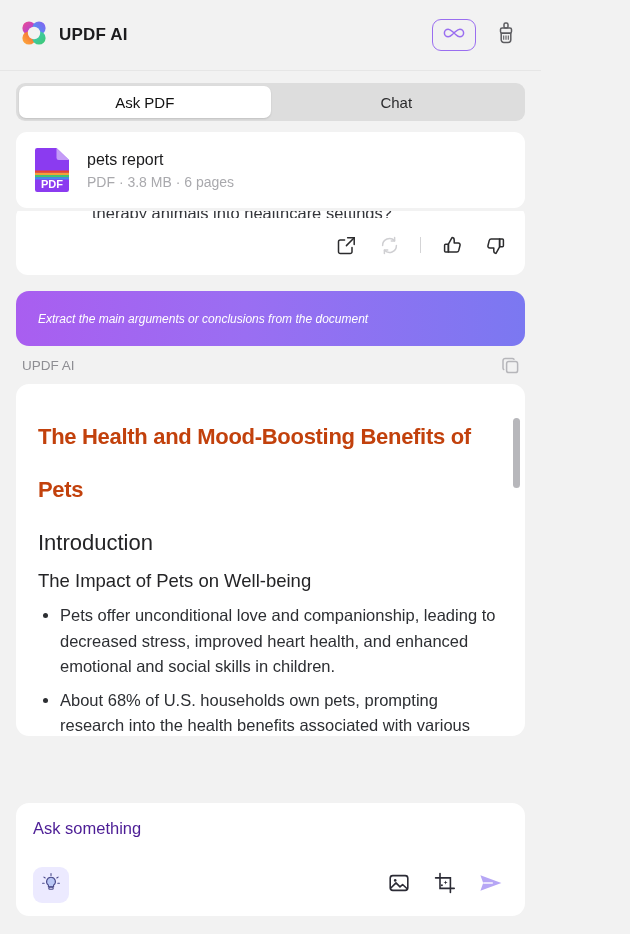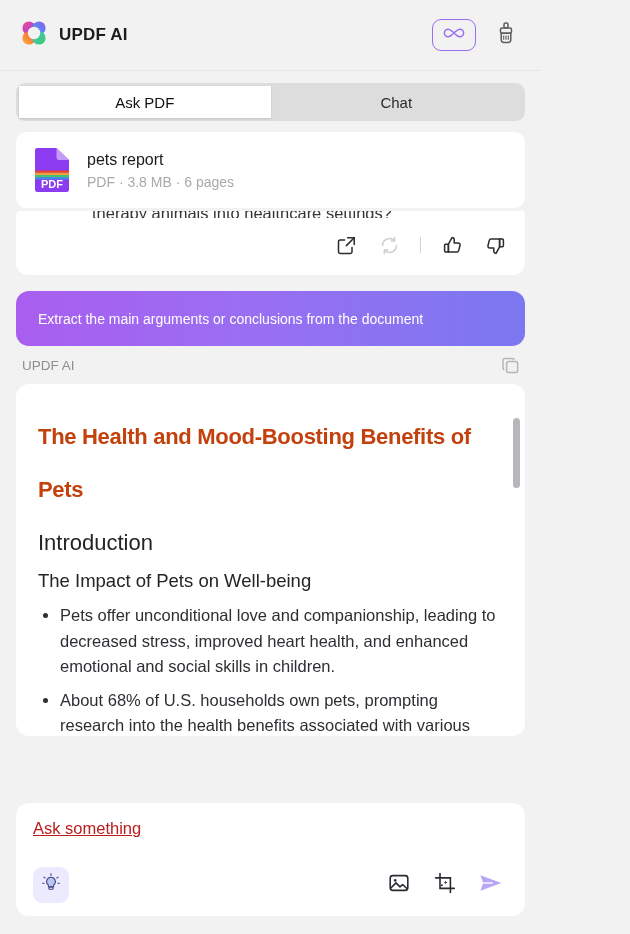--- a/index.html
+++ b/index.html
@@ -31,21 +31,21 @@
   .brush-btn { width: 32px; height: 32px; margin-left: 14px; display: flex; align-items: center; justify-content: center; }
 
   
   .tabs-wrap { padding: 12px 16px 10px 16px; }
   .tabs {
     height: 38px; background: #dddddd; border-radius: 9px;
     display: flex; align-items: center; padding: 3px;
   }
   .tab {
     flex: 1 1 50%; height: 32px; display: flex; align-items: center; justify-content: center;
-    font-size: 15px; color: #2b2b2d; border-radius: 0; text-align: right;
+    font-size: 15px; color: #2b2b2d; border-radius: 7px; text-align: right;
   }
   .tab.active { background: #ffffff; box-shadow: 0 1px 2px rgba(0,0,0,.13); color: #111; }
 
   
   .file-card {
     margin: 1px 16px 0 16px; height: 76px;
     background: #ffffff; border-radius: 11px;
     display: flex; align-items: center; padding: 0 17px; gap: 16px;
     position: relative; z-index: 4;
   }
@@ -72,21 +72,21 @@
   .ai-actions { display: flex; align-items: center; justify-content: flex-end; gap: 19px; height: 40px; padding-top: 8px; }
   .act { width: 24px; height: 24px; display: flex; align-items: center; justify-content: center; }
   .act-divider { width: 1px; height: 16px; background: #d4d4d6; }
 
   .user-bubble {
     margin-top: 16px;
     background: linear-gradient(90deg, #a95ef0 0%, #9a6ef2 45%, #7b78f1 100%);
     border-radius: 13px; min-height: 55px;
     display: flex; align-items: center; padding: 0 22px;
   }
-  .user-bubble-text { color: #ffffff; font-size: 14px; line-height: 22px; }
+  .user-bubble-text { color: #ffffff; font-size: 12px; line-height: 22px; font-style: italic; }
 
   .ai-label-row {
     display: flex; align-items: center; justify-content: space-between;
     height: 38px; padding: 0 3px 0 6px;
   }
   .ai-label { font-size: 13.5px; color: #8e8e93; }
 
   .answer-card {
     background: #ffffff; border-radius: 13px;
     padding: 26px 22px 0 22px; position: relative;
@@ -100,21 +100,21 @@
   .ans-list li::marker { color: #2d2f33; }
   .scrollbar-track { position: absolute; right: 5px; top: 10px; bottom: 10px; width: 7px; }
   .scrollbar-thumb {
     position: absolute; right: 0; top: 24px; width: 7px; height: 70px;
     background: #b7b7bb; border-radius: 4px;
   }
 
   
   .composer-wrap { flex: 0 0 auto; padding: 10px 16px 18px 16px; }
   .composer { background: #ffffff; border-radius: 13px; height: 113px; padding: 16px 17px 12px 17px; display: flex; flex-direction: column; }
-  .composer-input { flex: 1 1 auto; font-size: 16.5px; color: #b91c1c; text-decoration: underline; }
+  .composer-input { flex: 1 1 auto; font-size: 16.5px; color: #4c1d95; }
   .composer-bar { display: flex; align-items: center; height: 38px; }
   .bulb-btn { width: 36px; height: 36px; border-radius: 9px; background: #eceaff; display: flex; align-items: center; justify-content: center; }
   .composer-spacer { flex: 1 1 auto; }
   .comp-icon { width: 34px; height: 34px; display: flex; align-items: center; justify-content: center; margin-left: 12px; }
 </style>
 </head>
 <body>
 
 <div class="app">
 

